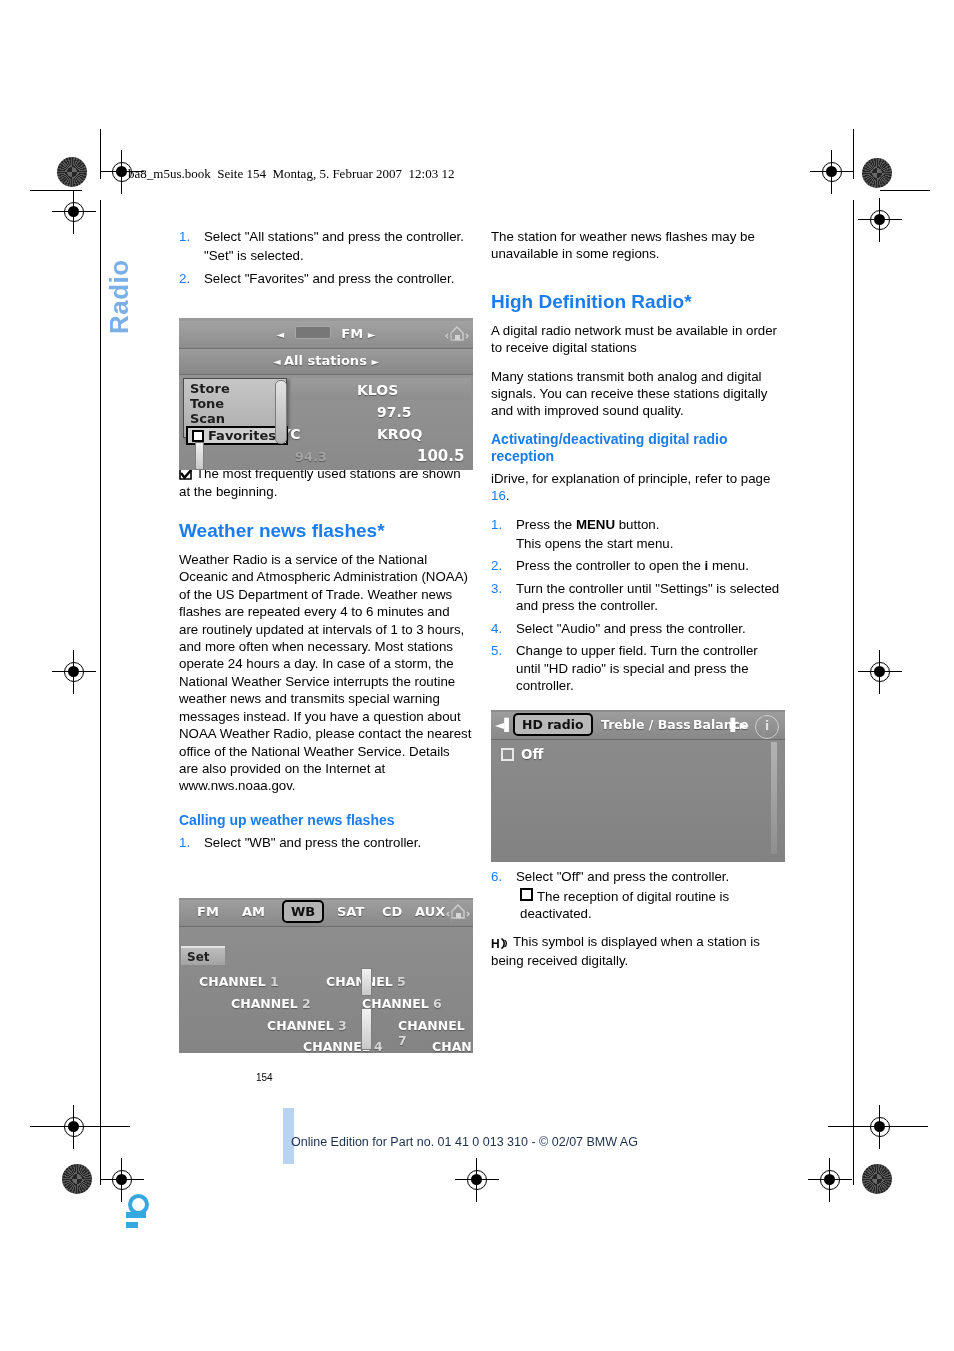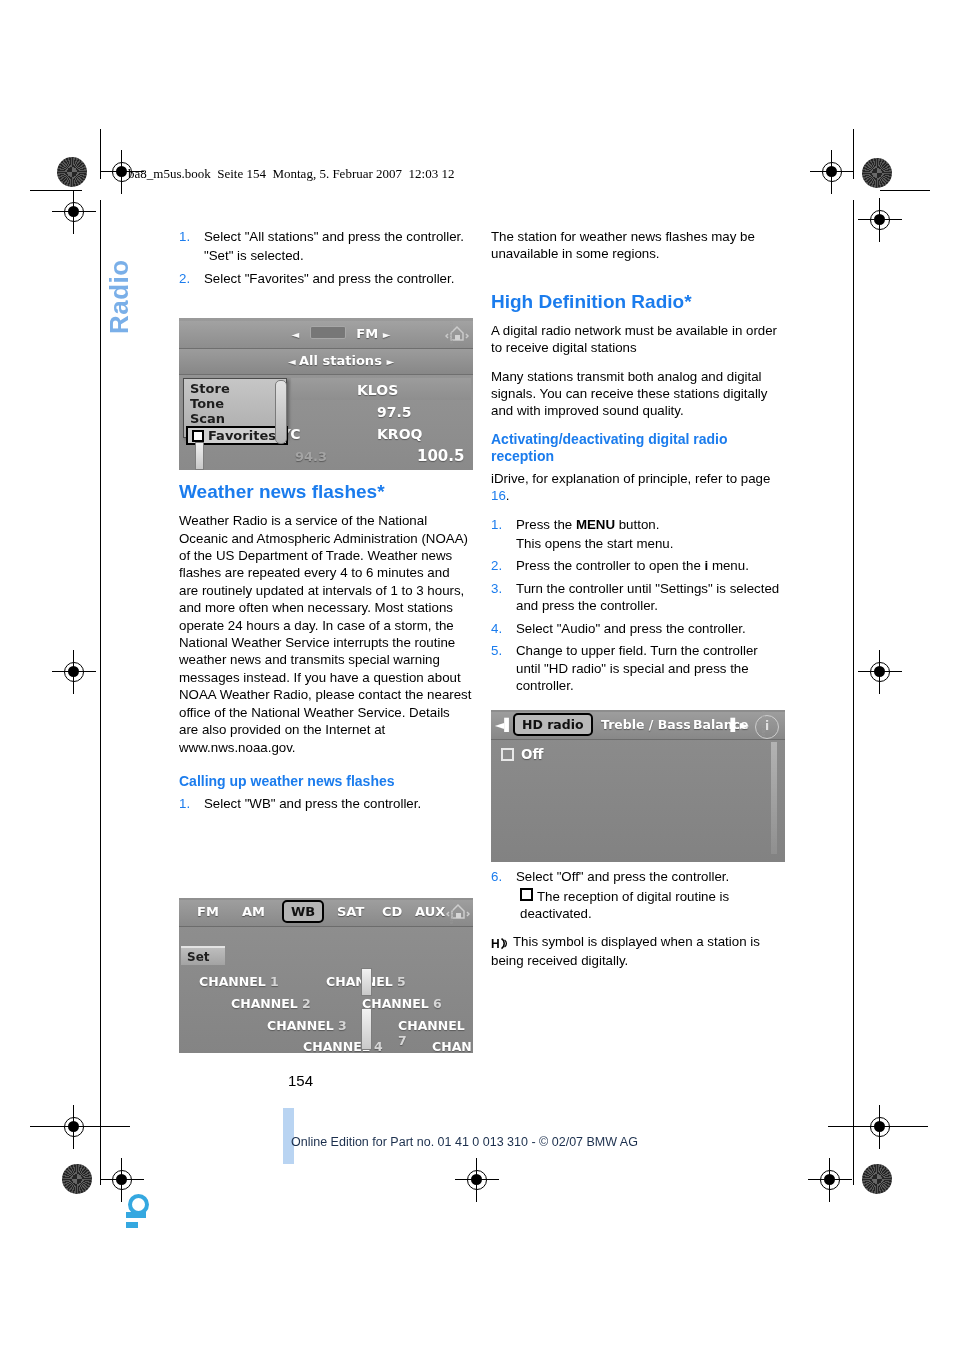--- a/index.html
+++ b/index.html
@@ -65,21 +65,21 @@
         letter-spacing:.3px;white-space:nowrap;}
 
   
   #shot1{left:179px;top:318px;width:294px;height:152px;
          background:linear-gradient(#9a9a9a,#8a8a8a);}
   #shot1 .bar1{position:absolute;left:0;top:3px;width:100%;height:27px;
         background:linear-gradient(#a2a2a2,#8d8d8d);border-bottom:1px solid #6f6f6f;}
   #shot1 .bar2{position:absolute;left:0;top:31px;width:100%;height:25px;
         background:linear-gradient(#9c9c9c,#878787);border-bottom:1px solid #6f6f6f;}
   #shot1 .ctr{position:absolute;width:100%;text-align:center;font-size:13px;font-weight:bold;
-        text-shadow:0 1px 1px #555;padding-left:15px;}
+        text-shadow:0 1px 1px #555;}
   #shot1 .radioglyph{display:inline-block;width:34px;height:11px;background:#777;
         border:1px solid #a7a7a7;border-radius:2px;vertical-align:-1px;margin:0 6px;}
   #shot1 .arr{font-size:10px;opacity:.95;}
   #shot1 .backicon{position:absolute;right:4px;top:6px;width:24px;height:20px;opacity:.75;}
   #shot1 .menu{position:absolute;left:4px;top:60px;width:104px;height:60px;
         background:linear-gradient(#c6c6c6,#adadad);border:1px solid #4a4a4a;
         color:#1d1d1d;font-size:13px;font-weight:bold;padding:2px 0 0 6px;box-sizing:border-box;
         box-shadow:2px 2px 3px rgba(0,0,0,.35);}
   #shot1 .menu div{line-height:15px;}
   #shot1 .menu .sel{background:#cfcfcf;border:2px solid #000;margin:0 -2px 0 -4px;
@@ -126,21 +126,21 @@
   #shot3 .infoicon{position:absolute;right:6px;top:5px;width:22px;height:22px;
         border:1px solid #d8d8d8;border-radius:50%;color:#efefef;font-size:12px;
         font-weight:bold;text-align:center;line-height:21px;opacity:.85;}
   #shot3 .off{position:absolute;left:10px;top:36px;font-size:13.5px;font-weight:bold;
         text-shadow:0 1px 1px #555;display:flex;align-items:center;gap:7px;}
   #shot3 .sq3{width:9px;height:9px;border:2px solid #e8e8e8;background:#8d8d8d;display:inline-block;}
   #shot3 .rsb{position:absolute;right:8px;top:32px;width:6px;height:112px;
         background:linear-gradient(rgba(255,255,255,.35),rgba(255,255,255,.1));}
 
   
-  .pagenum{position:absolute;left:256px;top:1072px;font-size:15px;margin-left:32px;}
+  .pagenum{position:absolute;left:256px;top:1072px;font-size:10px;}
   .bluebar{position:absolute;left:283px;top:1108px;width:11px;height:56px;background:#b9d4f2;}
   .footer{position:absolute;left:291px;top:1135px;font-size:12.5px;color:#1b2f4d;
           white-space:nowrap;}
 </style>
 </head>
 <body>
 
 <div class="halftone" style="left:57px;top:157px;"></div>
 <div class="crosshair" style="left:100px;top:150px;">
   <div class="h"></div>
@@ -240,20 +240,28 @@
       <span class="sub">"Set" is selected.</span>
     </li>
     <li>
       <span class="num">2.</span>
       <span>Select "Favorites" and press the controller.</span>
     </li>
   </ol>
 
   <div style="height:164px;"></div>
 
+  <p class="note">
+    <span class="cm">
+      <svg viewBox="0 0 13 12" width="13" height="12">
+          <path d="M1 1 H12 V11 H1 Z" fill="none" stroke="#000" stroke-width="1.6"></path>
+          <path d="M2 5 L5.5 9.5 L13.5 0.5" fill="none" stroke="#000" stroke-width="2.4"></path>
+        </svg>
+    </span><span>The most frequently used stations are shown at the beginning.</span>
+  </p>
 
   <div class="h1">Weather news flashes*</div>
 
   <p>Weather Radio is a service of the National Oceanic and Atmospheric Administration (NOAA) of the US Department of Trade. Weather news flashes are repeated every 4 to 6 minutes and are routinely updated at intervals of 1 to 3 hours, and more often when necessary. Most stations operate 24 hours a day. In case of a storm, the National Weather Service interrupts the routine weather news and transmits special warning messages instead. If you have a question about NOAA Weather Radio, please contact the nearest office of the National Weather Service. Details are also provided on the Internet at www.nws.noaa.gov.</p>
 
   <div class="h2">Calling up weather news flashes</div>
 
   <ol>
     <li>
       <span class="num">1.</span>

